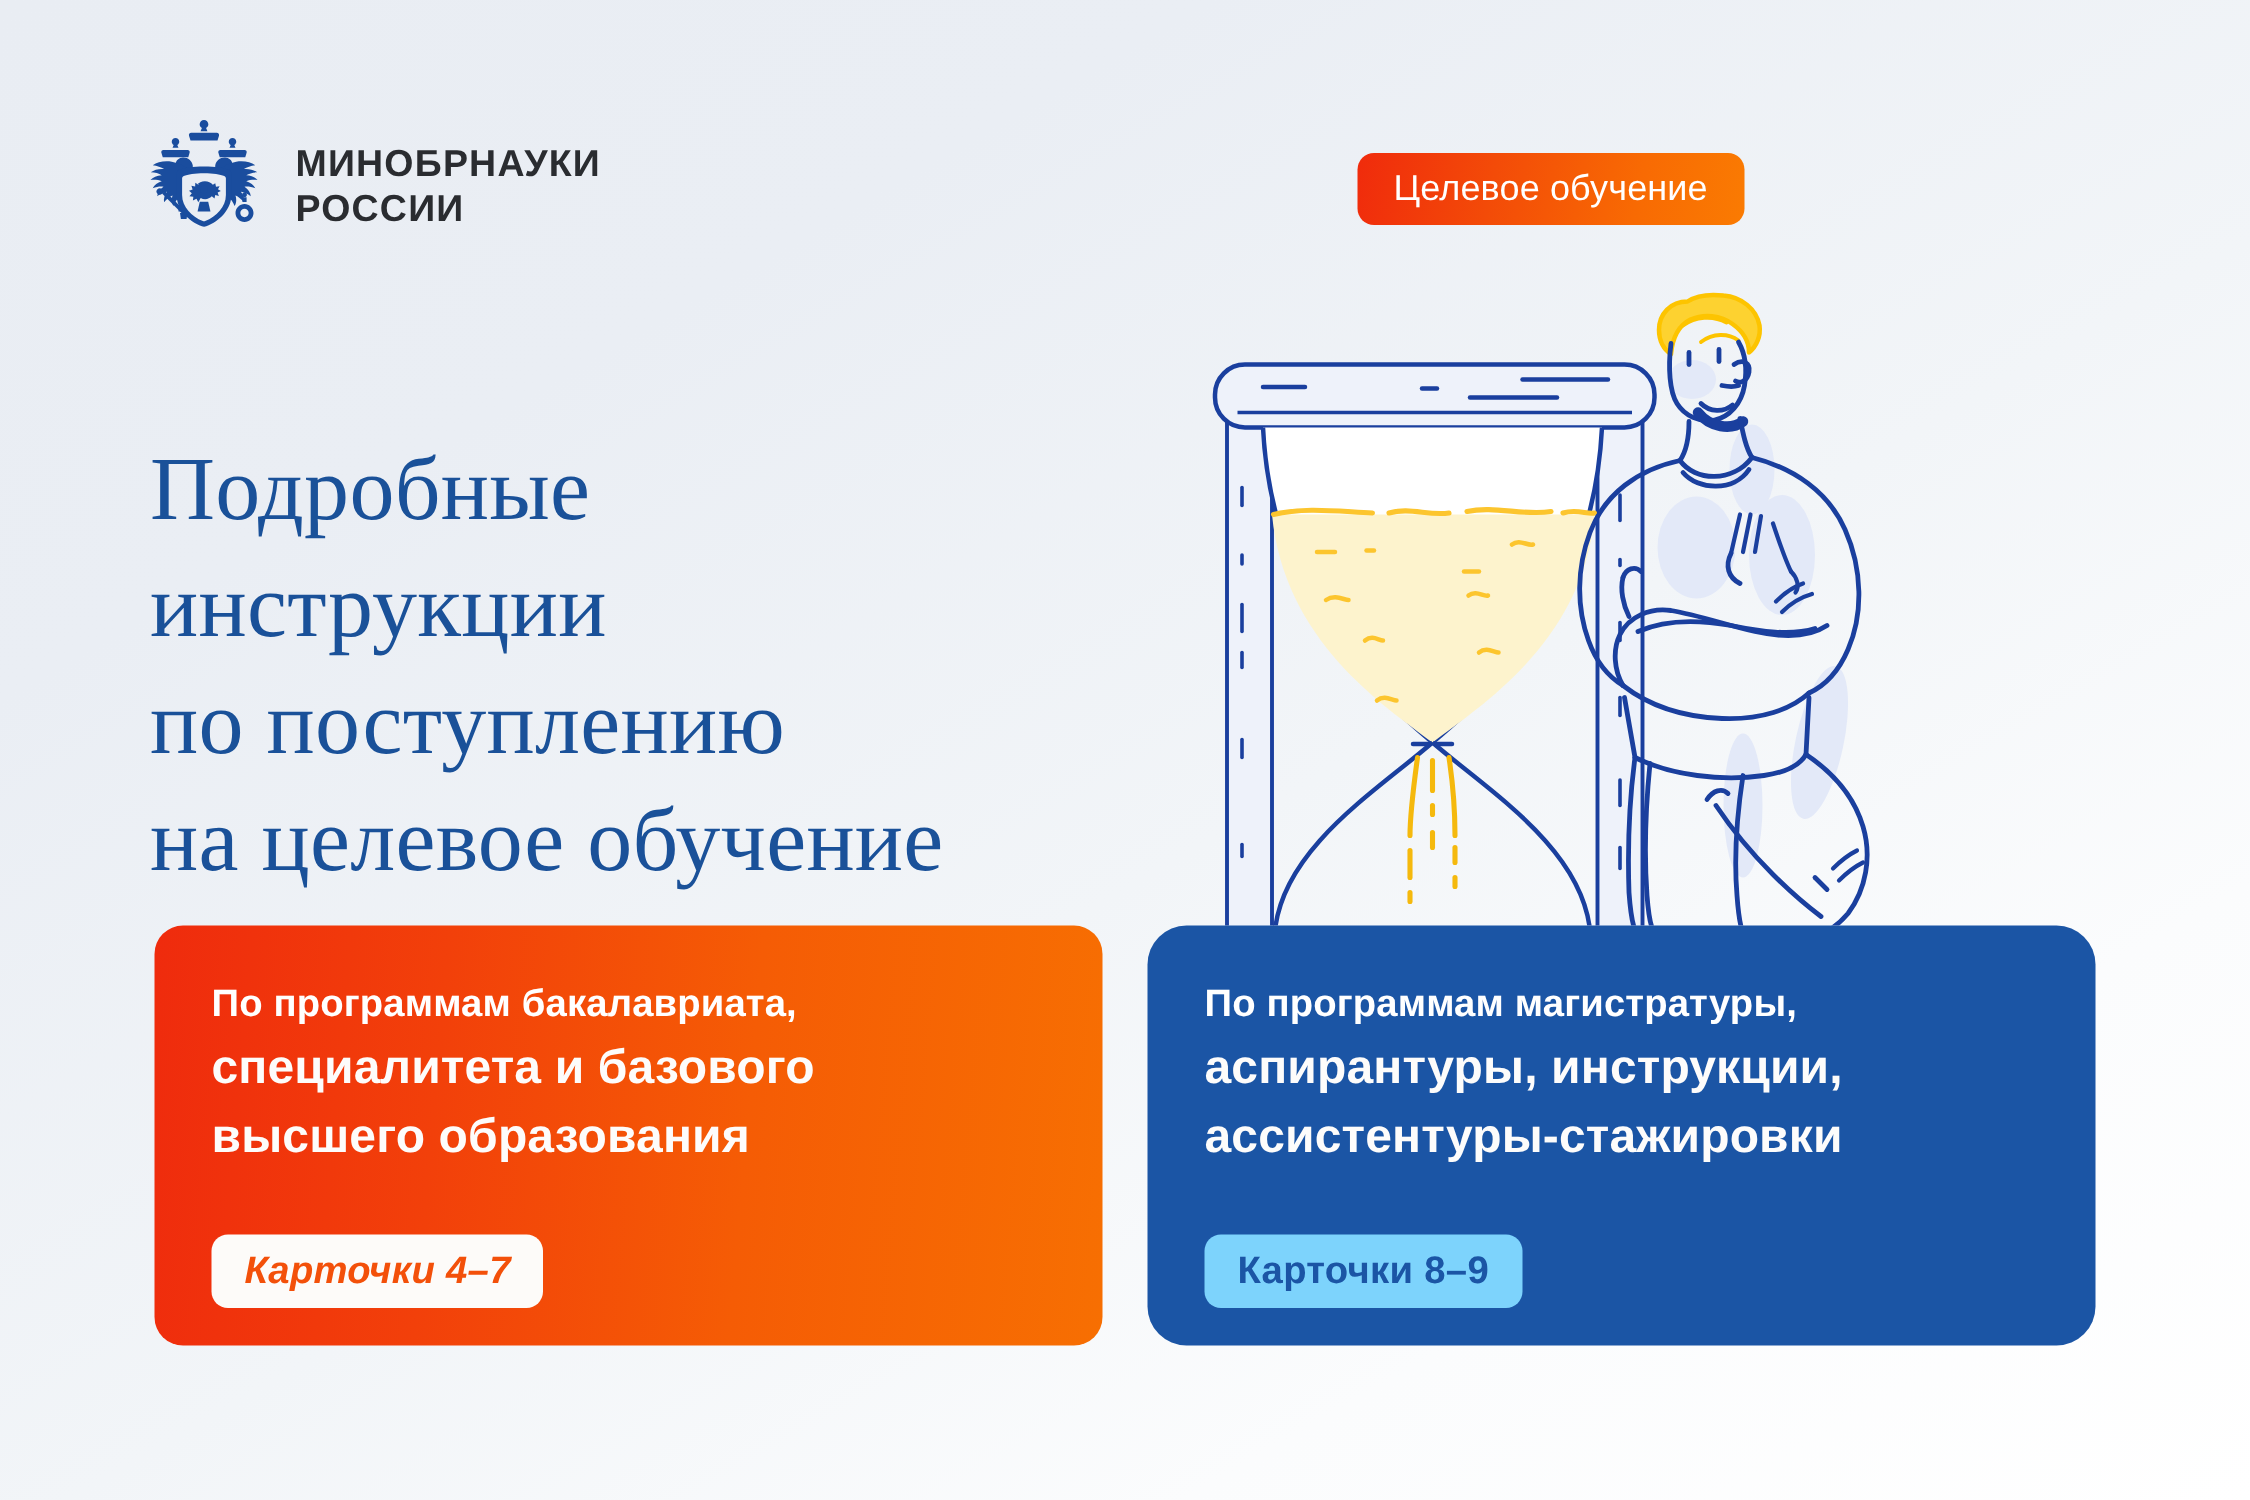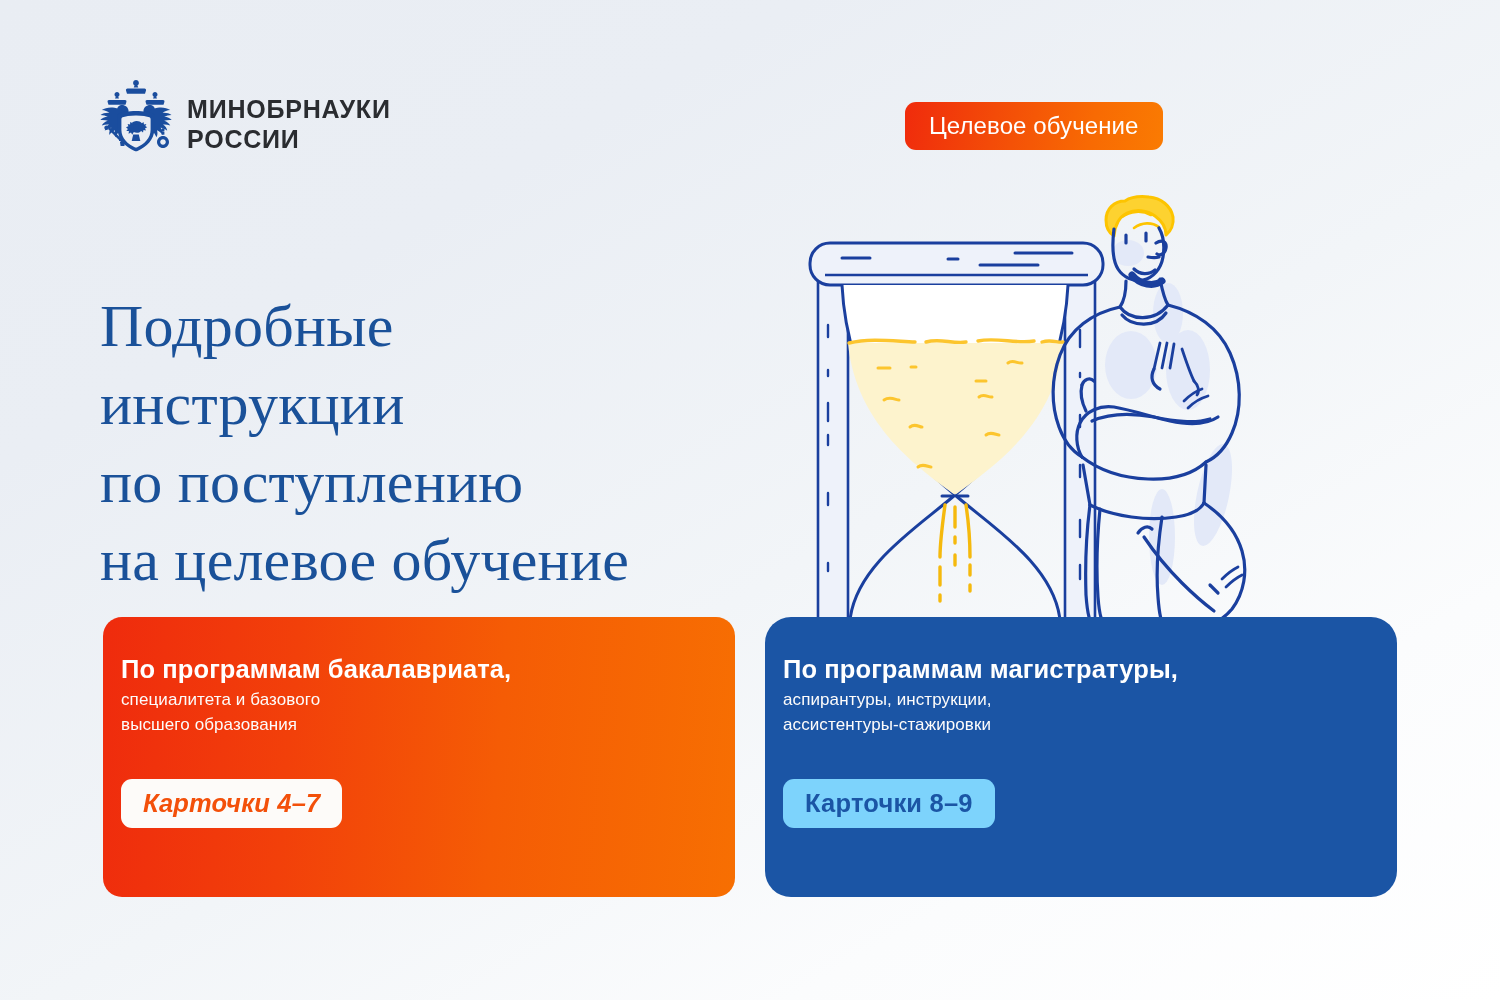--- a/index.html
+++ b/index.html
@@ -21,21 +21,21 @@
     overflow: hidden;
   }
 
   
   .logo-block {
     position: absolute;
     left: 93px;
     top: 76px;
     display: flex;
     align-items: center;
-    gap: 8px;
+    gap: 18px;
   }
   .logo-emblem {
     width: 86px;
     height: 96px;
     flex: 0 0 auto;
   }
   .logo-text {
     font-size: 25px;
     font-weight: bold;
     line-height: 1.22;
@@ -101,42 +101,42 @@
   .illustration svg { display: block; }
 
   
   .card {
     position: absolute;
     top: 617px;
     width: 632px;
     height: 280px;
     border-radius: 19px;
     box-sizing: border-box;
-    padding: 34px 38px 0 18px;
+    padding: 34px 38px 0 38px;
     overflow: hidden;
   }
   .card-orange {
     left: 103px;
     background: linear-gradient(95deg, #ef2b0d 0%, #f2400a 30%, #f55c05 62%, #f76f02 100%);
   }
   .card-blue {
     left: 765px;
     background: #1b55a5;
     border-radius: 26px;
   }
   .card-title {
     font-size: 25.5px;
     font-weight: bold;
     color: #ffffff;
     line-height: 1.45;
     letter-spacing: 0.1px;
   }
   .card-sub {
-    font-size: 17px;
-    font-weight: normal;
+    font-size: 32px;
+    font-weight: bold;
     color: #fdfcfb;
     line-height: 1.45;
     letter-spacing: 0.1px;
     white-space: pre-line;
   }
   .pill {
     display: inline-flex;
     align-items: center;
     justify-content: center;
     height: 49px;

